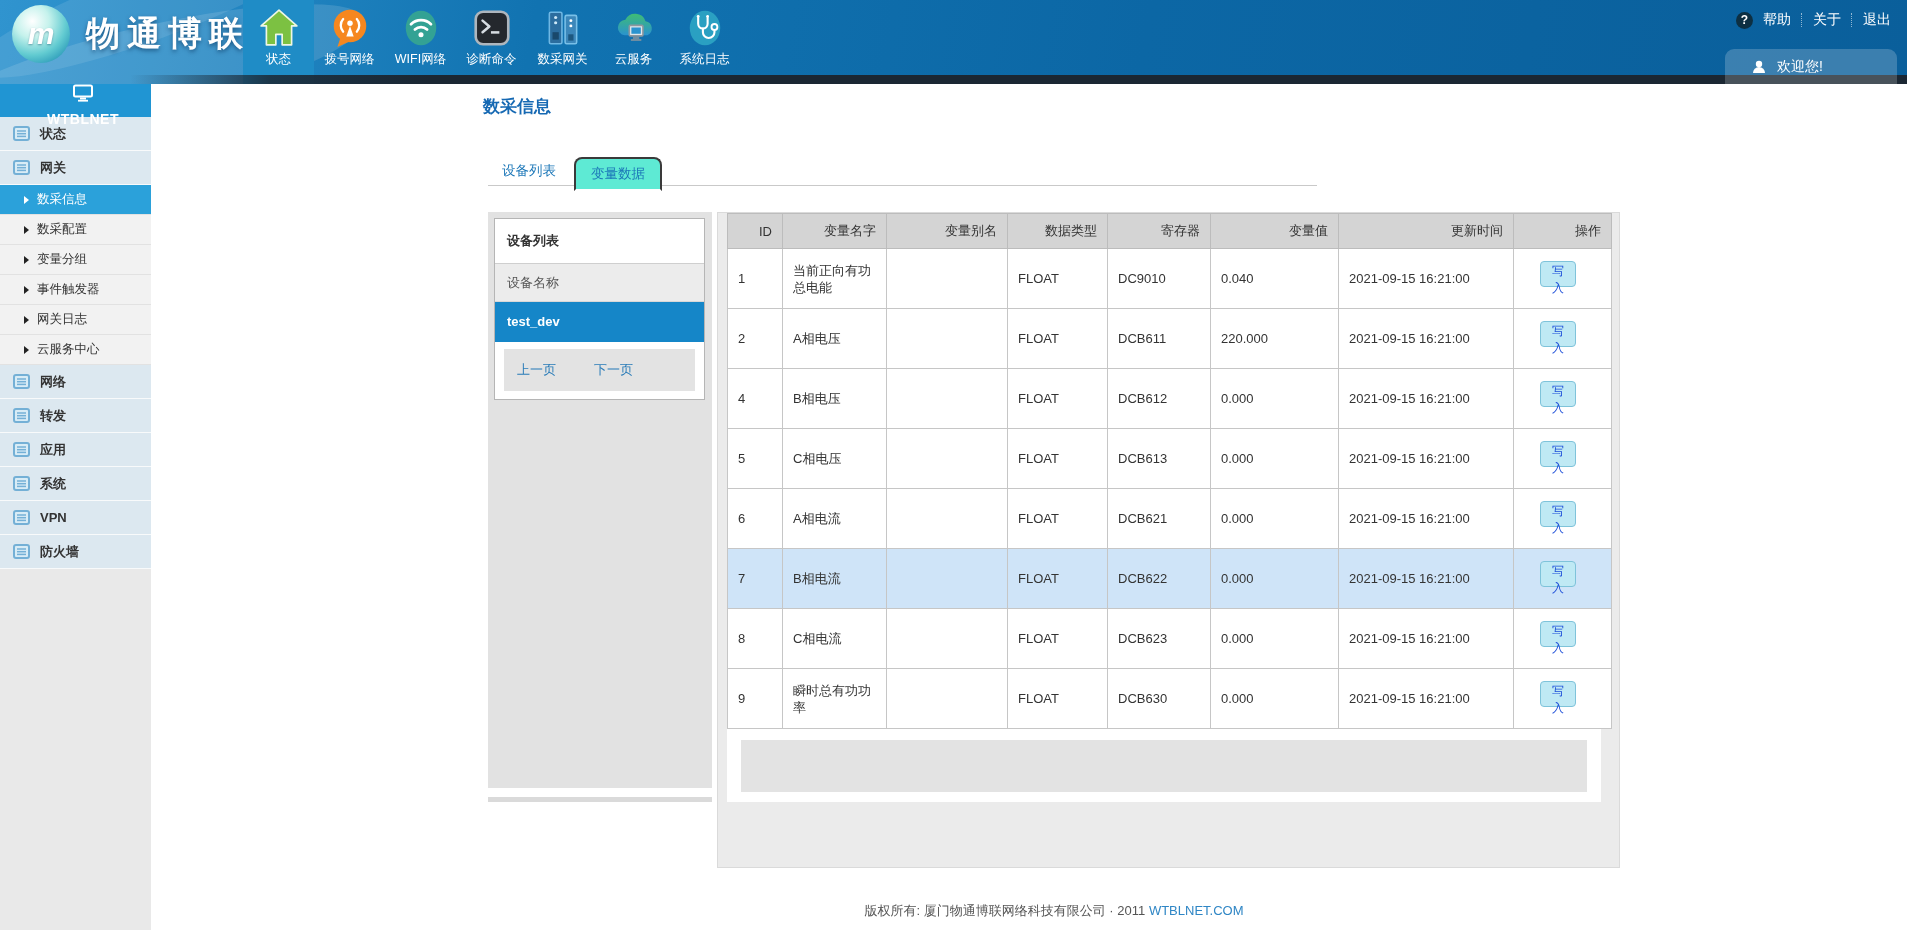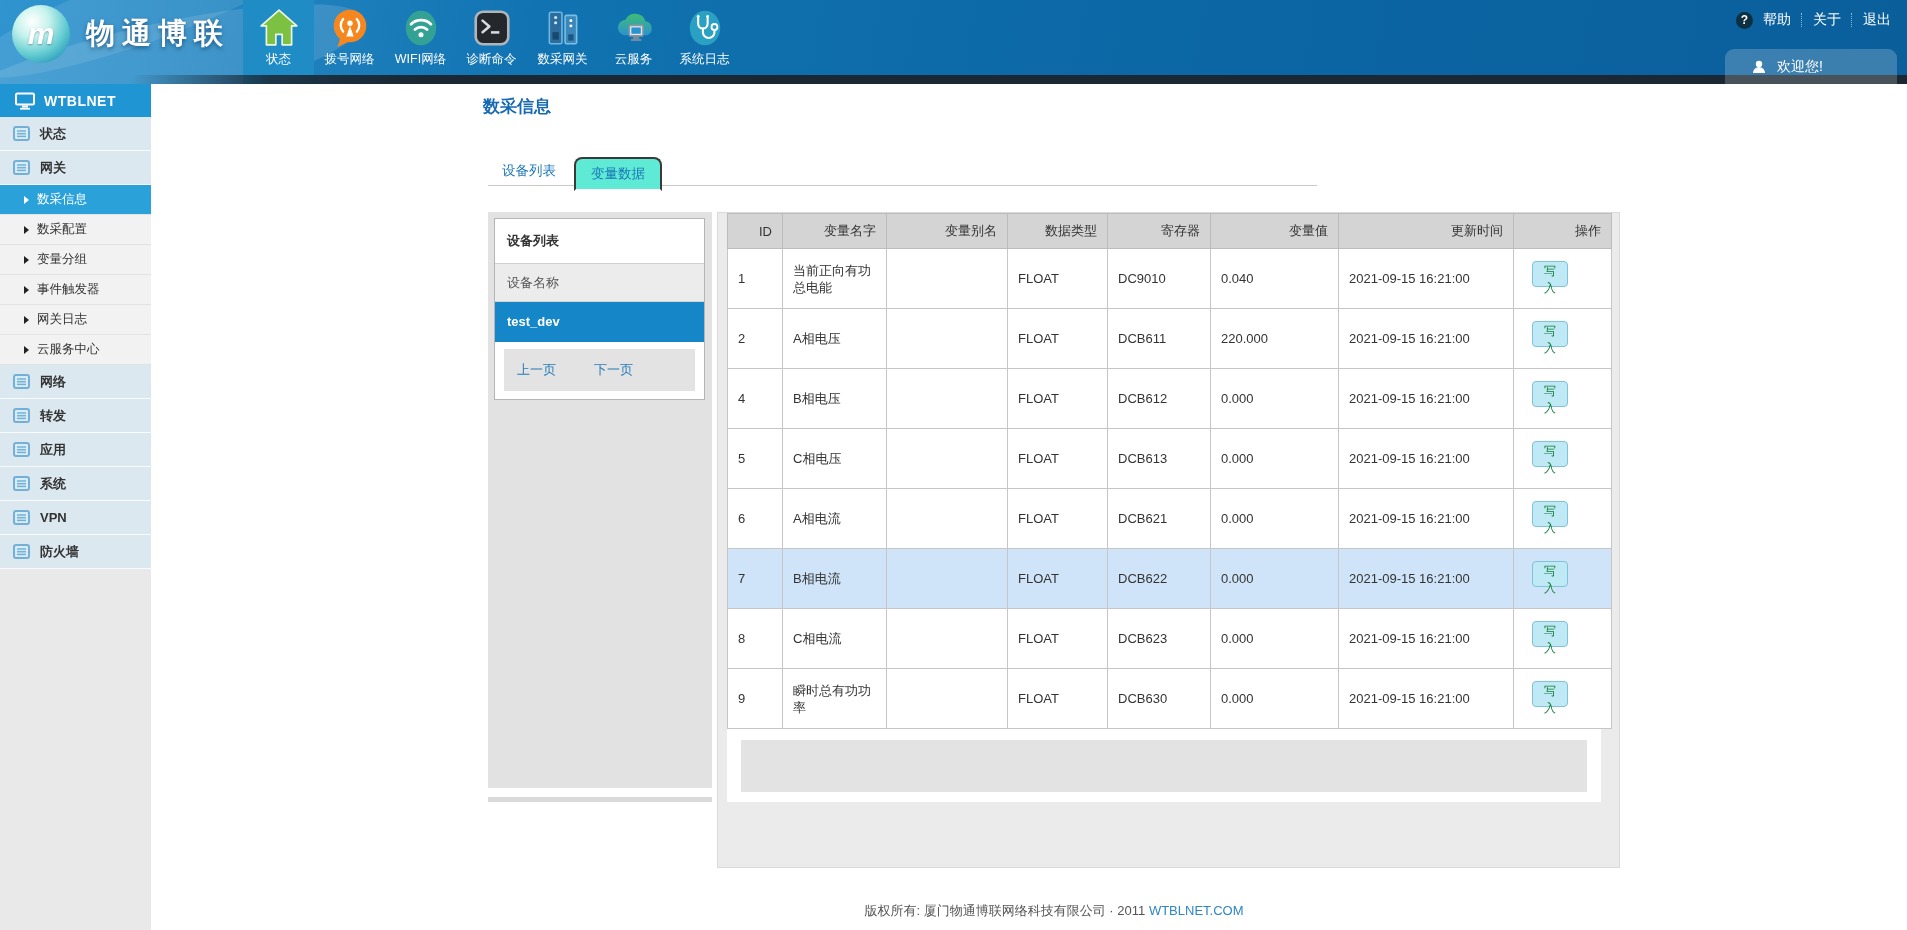--- a/index.html
+++ b/index.html
@@ -15,21 +15,21 @@
     background:rgba(255,255,255,.13);transform:rotate(-13deg);}
   .swoosh2{position:absolute;left:-40px;top:-30px;width:380px;height:70px;border-radius:50%;
     background:rgba(255,255,255,.10);transform:rotate(-20deg);}
   .nav-strip{position:absolute;left:0;right:0;bottom:0;height:9px;z-index:3;
     background:linear-gradient(to right,rgba(27,39,51,0) 130px,rgba(27,39,51,.85) 270px,#1b2733 430px);}
   .brand{position:absolute;left:12px;top:5px;display:flex;align-items:center;gap:16px;z-index:2;}
   .logo-ball{width:58px;height:58px;border-radius:50%;
     background:radial-gradient(circle at 35% 28%,#ffffff,#c5f2ec 30%,#62cbd1 60%,#2191b4 88%);
     display:flex;align-items:center;justify-content:center;color:#fff;font-size:30px;
     font-weight:bold;font-style:italic;text-shadow:0 1px 2px rgba(0,60,90,.4);}
-  .brand-text{color:#fff;font-size:29px;font-weight:bold;letter-spacing:7px;
+  .brand-text{color:#fff;font-size:34px;font-weight:bold;letter-spacing:7px;
     text-shadow:0 2px 4px rgba(0,40,80,.55);}
   .nav-items{position:absolute;left:243px;top:0;height:100%;display:flex;z-index:2;}
   .nav-item{width:71px;height:100%;display:flex;flex-direction:column;align-items:center;
     padding-top:7px;box-sizing:border-box;cursor:pointer;}
   .nav-item.active{background:var(--nav-active-blue,#1f8cc6);}
   .nav-icon{width:42px;height:42px;display:block;}
   .nav-icon svg{width:100%;height:100%;display:block;}
   .nav-label{margin-top:2px;font-size:12.5px;color:#fff;white-space:nowrap;}
   .top-links{position:absolute;right:16px;top:11px;display:flex;align-items:center;gap:10px;
     color:#fff;font-size:14px;z-index:2;}
@@ -37,21 +37,21 @@
     font-size:12px;font-weight:bold;display:flex;align-items:center;justify-content:center;}
   .top-link{color:#fff;}
   .vsep{width:1px;height:14px;border-left:1px dotted rgba(255,255,255,.55);}
   .welcome-box{position:absolute;right:10px;top:49px;height:35px;width:172px;
     background:rgba(255,255,255,.2);border-radius:9px 9px 0 0;display:flex;align-items:center;
     gap:10px;padding-left:26px;box-sizing:border-box;color:#fff;font-size:14px;z-index:4;cursor:pointer;}
   .user-icon svg{width:16px;height:16px;display:block;}
   
   .sidebar{position:absolute;left:0;top:84px;width:151px;bottom:0;background:#e9e9e9;}
   .sidebar-header{height:33px;background:#2095d3;color:#fff;font-weight:bold;font-size:14px;
-    display:flex;align-items:center;gap:9px;padding-left:15px;letter-spacing:.5px;}
+    display:flex;align-items:center;gap:9px;padding-left:15px;letter-spacing:.5px;flex-direction:column;}
   .sidebar-header svg{width:20px;height:18px;display:block;}
   .side-top{height:34px;background:#dce8f0;border-bottom:1px solid #f8fafb;display:flex;
     align-items:center;gap:10px;padding-left:13px;font-size:13px;font-weight:bold;color:#333;
     cursor:pointer;box-sizing:border-box;}
   .tbl-icon svg{width:17px;height:15px;display:block;}
   .side-sub{height:30px;background:#f2f2f2;border-bottom:1px solid #e2e2e2;display:flex;
     align-items:center;padding-left:24px;font-size:12.5px;color:#333;cursor:pointer;
     box-sizing:border-box;position:relative;}
   .side-sub .tri{width:0;height:0;border-left:5px solid #222;border-top:4px solid transparent;
     border-bottom:4px solid transparent;margin-right:8px;}
@@ -100,21 +100,21 @@
     font-family:inherit;}
   .f-btn.first{margin-left:28px;}
   .var-table{width:884px;margin:0 9px;border-collapse:collapse;table-layout:fixed;background:#fff;
     font-size:13px;color:#333;}
   .var-table th{background:#d4d4d4;text-align:right;padding:8px 10px;font-weight:normal;
     border:1px solid #bcbcbc;}
   .var-table td{padding:12px 10px;border:1px solid #c6c6c6;vertical-align:middle;line-height:17px;
     word-break:break-all;background:#fff;}
   .var-table tr.highlight td{background:var(--row-highlight-blue,#cfe4f8);}
   .write-btn{width:36px;height:26px;background:#bfe9f4;border:1px solid #7fc3da;border-radius:4px;
-    color:#15803d;font-size:12px;cursor:pointer;margin-left:8px;font-family:inherit;}
+    color:#1d4ed8;font-size:12px;cursor:pointer;margin-left:16px;font-family:inherit;}
   .pager-wrap{margin:0 9px;background:#fff;padding:11px 5px 10px;width:874px;box-sizing:border-box;}
   .table-pager{height:52px;background:#e3e3e3;margin:0 9px;display:flex;align-items:center;
     font-size:13px;color:#333;}
   .main-footer{position:absolute;left:337px;top:818px;width:1132px;text-align:center;
     font-size:13px;color:#555;}
   .main-footer a{color:#2f86c5;}
 </style>
 </head>
 <body>
 

